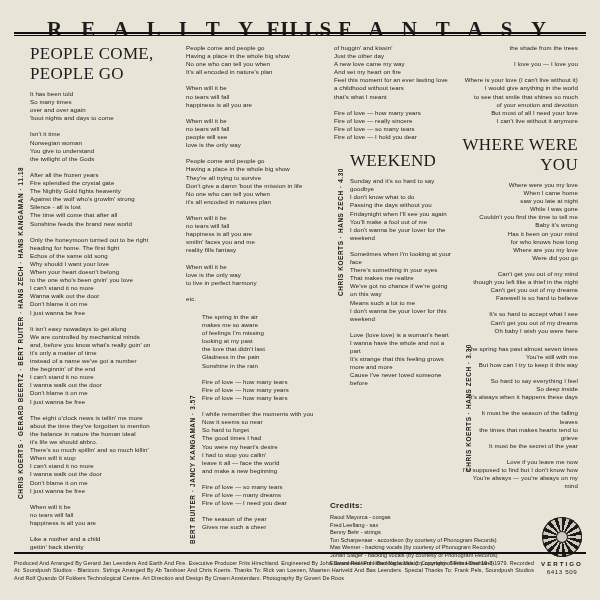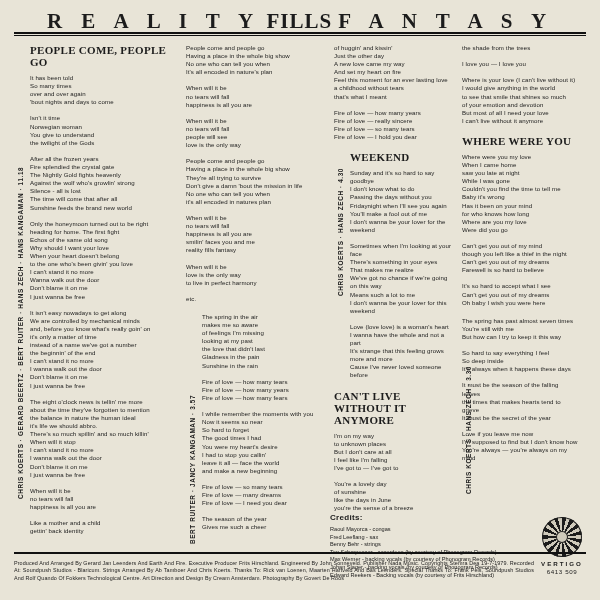--- a/index.html
+++ b/index.html
@@ -11,21 +11,21 @@
     overflow:hidden;
     position:relative;
   }
   .sleeve{
     position:absolute;inset:0;
     background:#e8e4d7;
     padding:0;
   }
   
   .title-bar{
-    position:absolute;top:8px;left:0;width:600px;height:26px;
+    position:absolute;top:16px;left:0;width:600px;height:26px;
     display:flex;align-items:center;justify-content:center;
   }
   .title-bar .t{
     font-family:"Liberation Serif", serif;
     font-weight:bold;
     font-size:21px;
     letter-spacing:1px;
     white-space:nowrap;
   }
   .t .sp{letter-spacing:7px;}
@@ -37,56 +37,56 @@
 
   
   .cols{
     position:absolute;top:44px;left:14px;width:572px;height:490px;
     display:flex;
   }
   .col{position:relative;}
   .c1{width:172px;}
   .c2{width:148px;}
   .c3{width:128px;}
-  .c4{width:124px;}
+  .c4{width:124px;text-align:right;}
 
   
   .spine{
     position:absolute;left:0;top:0;width:13px;height:455px;
     writing-mode:vertical-rl;
     transform:rotate(180deg);
     font-size:6.4px;
     letter-spacing:.6px;
     font-weight:bold;
     white-space:nowrap;
     line-height:13px;
   }
   .song-h{
     font-family:"Liberation Serif", serif;
-    font-weight:bold;
-    font-size:11px;
+    font-weight:normal;
+    font-size:17px;
     letter-spacing:.3px;
     margin:0 0 6px 0;
     text-transform:uppercase;
   }
   .lyr{
     font-size:6.1px;
     line-height:8.1px;
     white-space:pre-line;
     letter-spacing:.1px;
   }
   .inner{padding-left:16px;padding-right:8px;}
   .inner-n{padding-left:0;padding-right:8px;}
 
   
   .credits{
     position:absolute;left:330px;top:497px;width:210px;
   }
   .credits h4{
-    font-size:8px;margin:16px 0 4px 0;font-weight:bold;letter-spacing:.3px;
+    font-size:8px;margin:4px 0 4px 0;font-weight:bold;letter-spacing:.3px;
   }
   .credits .line{font-size:5.6px;line-height:7.6px;}
 
   
   .bottom{
     position:absolute;left:14px;top:560px;width:520px;
     font-size:5.4px;line-height:7.4px;text-align:justify;
     letter-spacing:.1px;
   }
   .rule.bottom-rule{top:552px;}
@@ -294,33 +294,20 @@
 We've got no chance if we're going on this way
 Means such a lot to me
 I don't wanna be your lover for this weekend
 
 Love (love love) is a woman's heart
 I wanna have the whole and not a part
 It's strange that this feeling grows more and more
 Cause I've never loved someone before</div>
       </div>
       <div class="spacer"></div>
-      <div class="inner-n">
-        <div class="song-h">Can't Live Without It Anymore</div>
-        <div class="lyr">I'm on my way
-to unknown places
-But I don't care at all
-I feel like I'm falling
-I've got to — I've got to
-
-You're a lovely day
-of sunshine
-like the days in June
-you're the sense of a breeze</div>
-      </div>
     </div>
 
     <div class="col c4">
       <div class="spine" style="height:150px;top:300px;">CHRIS KOERTS · HANS ZECH · 3.30</div>
       <div class="inner-n">
         <div class="lyr">the shade from the trees
 
 I love you — I love you
 
 Where is your love (I can't live without it)

